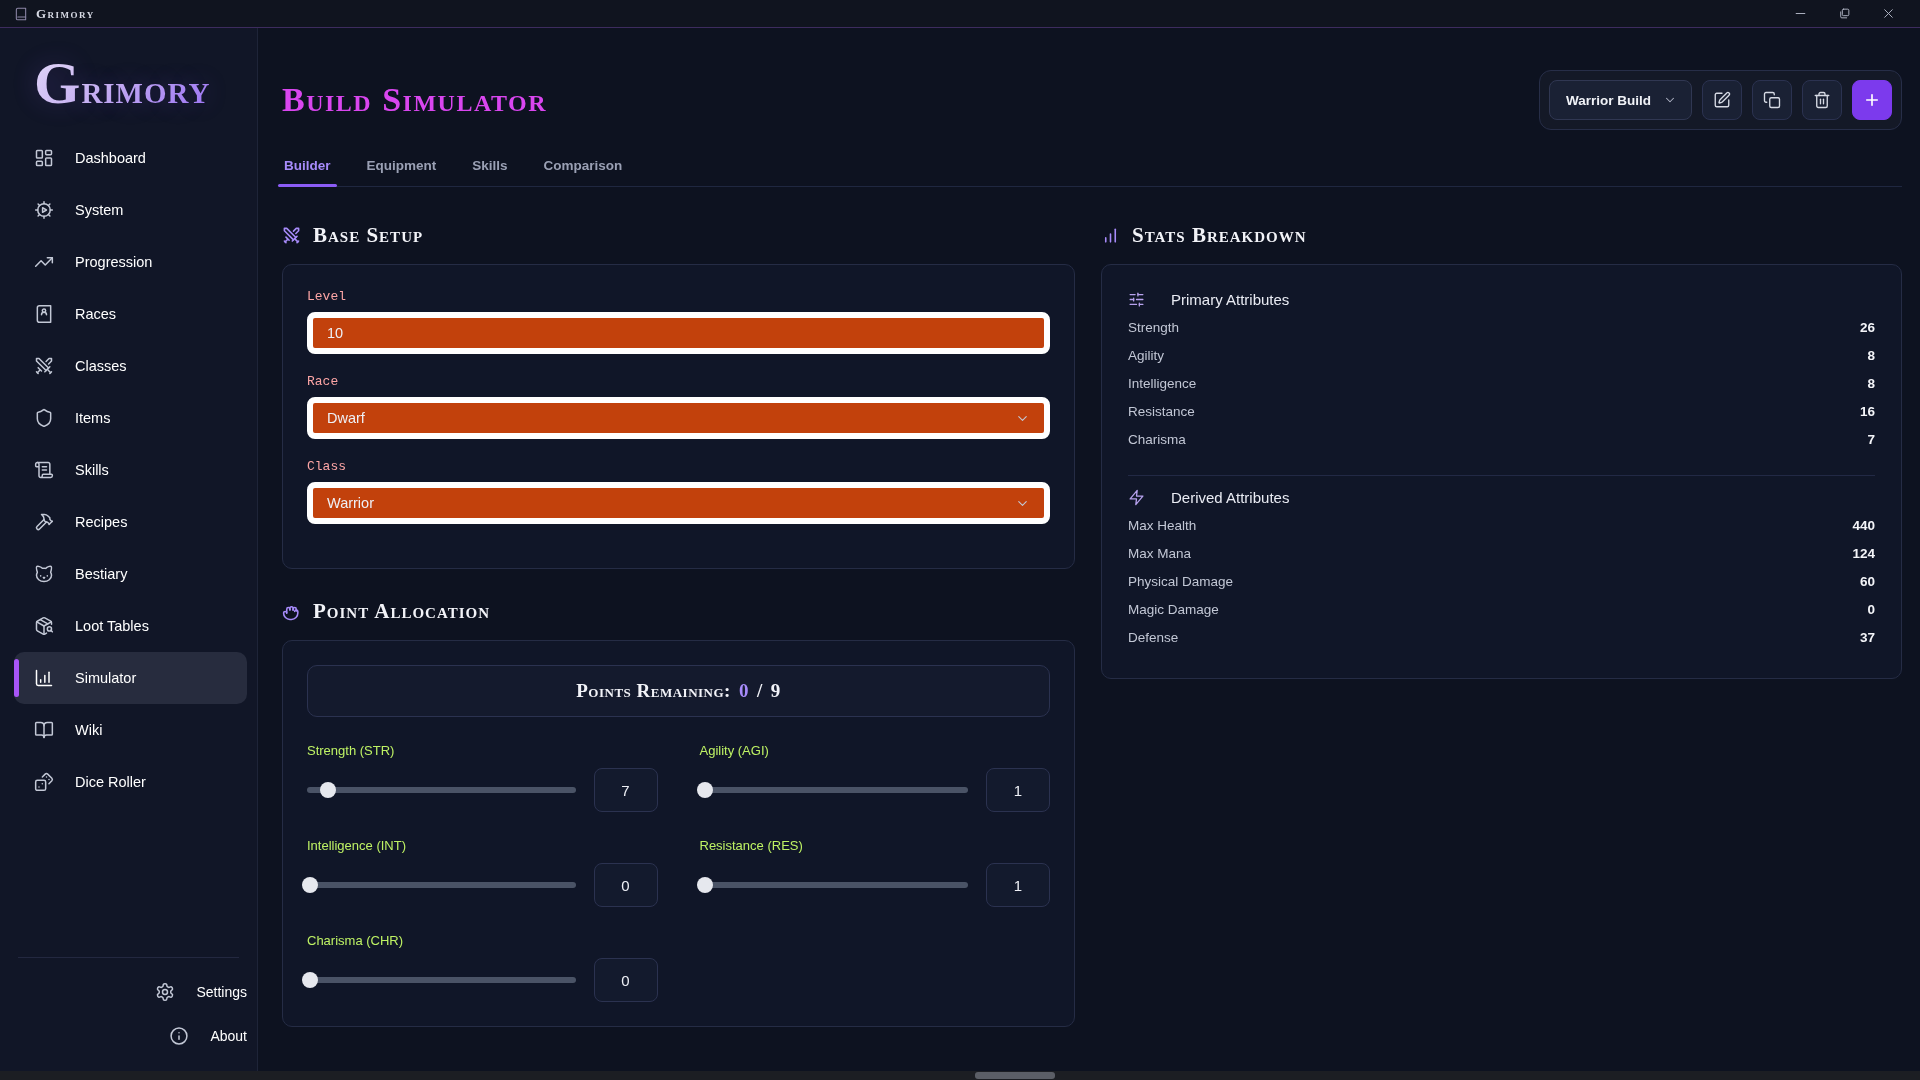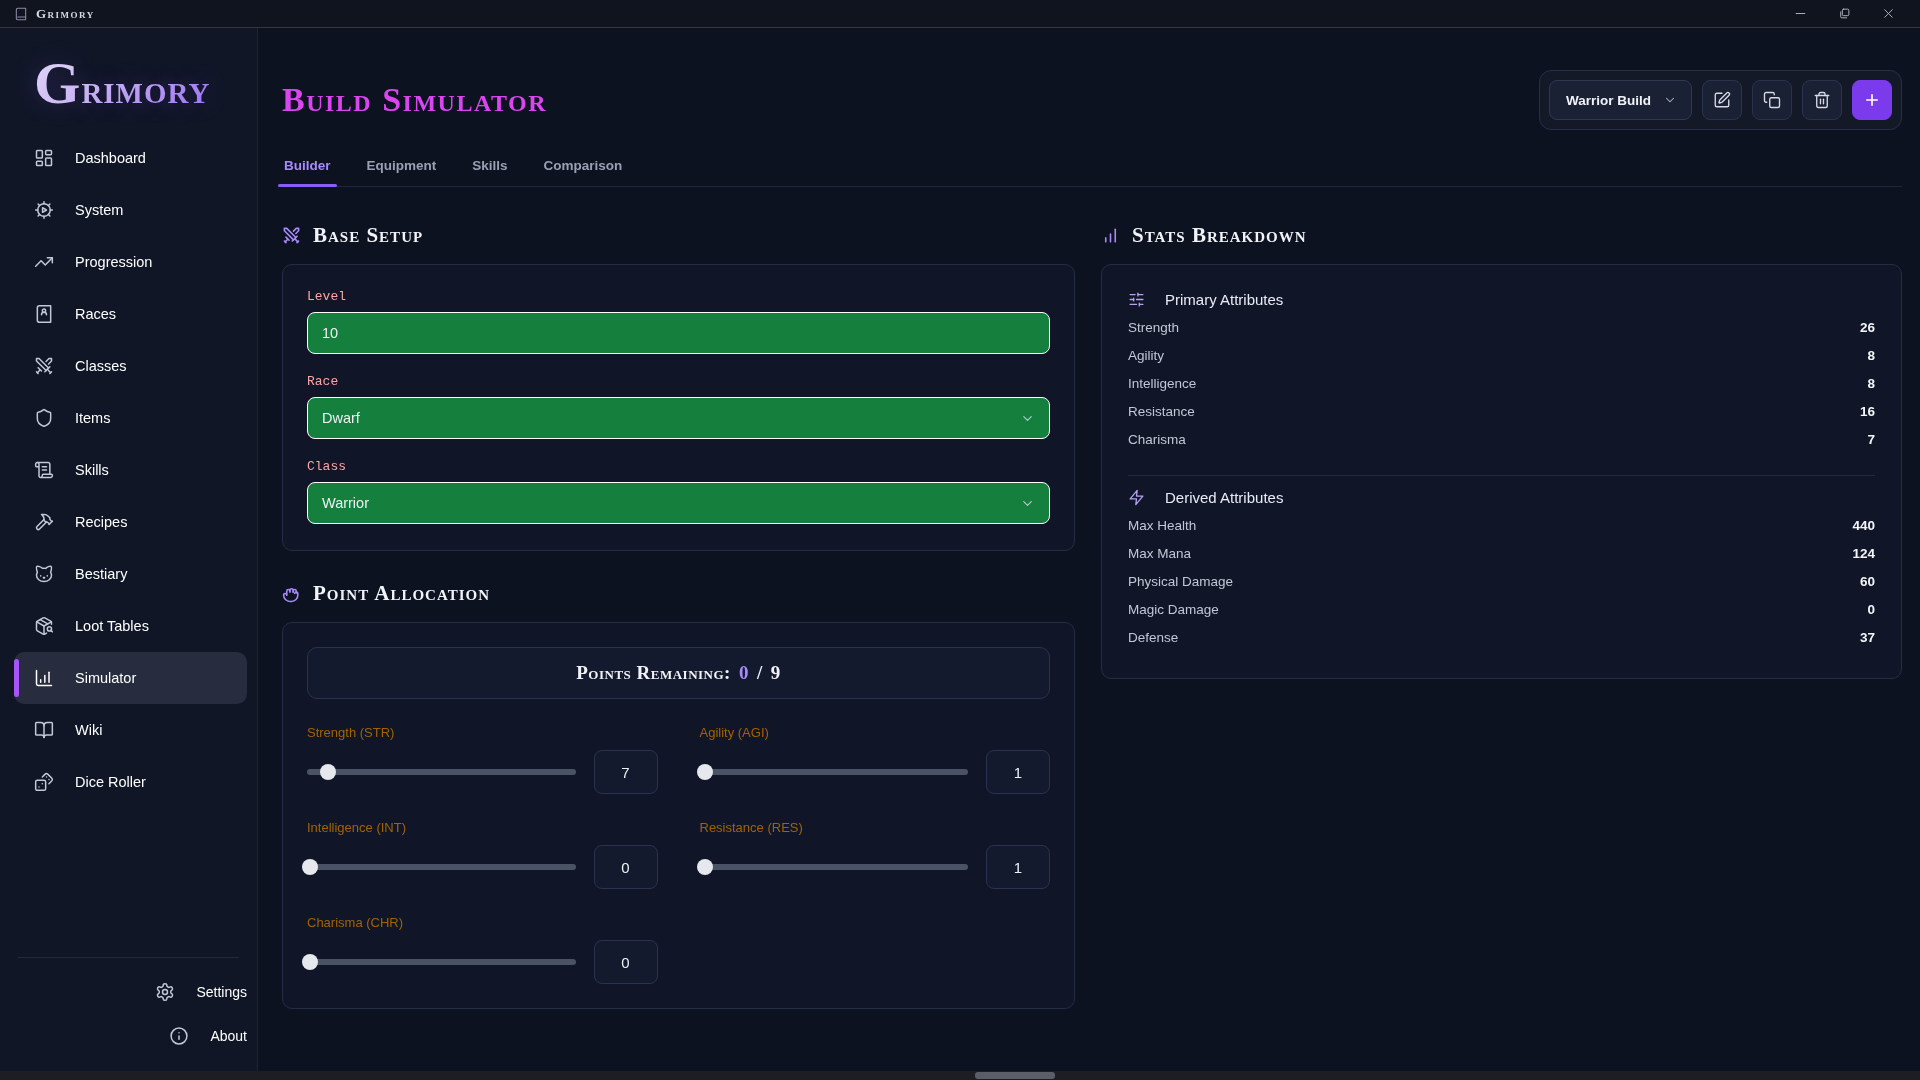--- a/index.html
+++ b/index.html
@@ -103,58 +103,58 @@
     font-family:"Liberation Serif", serif; font-variant:small-caps; font-weight:700;
     font-size:21px; letter-spacing:1px; color:#f2f3f8;
   }
 
   .card {
     margin-top:16px; background:#101628; border:1px solid #252c45; border-radius:10px;
     padding:24px;
   }
 
   .field { margin-bottom:20px; }
-  .field:last-child { margin-bottom:2px; }
+  .field:last-child { margin-bottom:20px; }
   .field-label { font-size:13px; color:#fca5a5; margin-bottom:8px;font-family:Liberation Mono, monospace; }
   .text-input, .select {
-    width:100%; height:42px; background:#15803d; border:1px solid #ffffff; border-radius:8px;
+    width:100%; height:42px; background:#c2410c; border:6px solid #ffffff; border-radius:8px;
     color:#eef0f6; font-size:14.5px; padding:0 14px; outline:none;
     font-family:"Liberation Sans", sans-serif;
   }
   .select { display:flex; align-items:center; justify-content:space-between; cursor:pointer; }
   .select svg { width:15px; height:15px; color:#c2c7d5; }
 
   .section-gap { margin-top:30px; }
 
   .points-box {
     height:52px; background:#141a2d; border:1px solid #2b3250; border-radius:10px;
     display:flex; align-items:center; justify-content:center; gap:8px;
     font-family:"Liberation Serif", serif; font-variant:small-caps; font-weight:700;
     font-size:19px; letter-spacing:.5px; color:#f2f3f8; margin-bottom:26px;
   }
   .points-box .pts-used { color:#a78bfa; }
 
   .slider-grid { display:grid; grid-template-columns:1fr 1fr; column-gap:42px; row-gap:26px; }
-  .slider-label { font-size:13px; color:#a16207; margin-bottom:10px; }
+  .slider-label { font-size:13px; color:#bef264; margin-bottom:10px; }
   .slider-row { display:flex; align-items:center; gap:18px; }
   .slider-track {
     position:relative; flex:1; height:6px; border-radius:3px; background:#4a5366; cursor:pointer;
   }
   .slider-thumb {
     position:absolute; top:50%; left:0; width:16px; height:16px; border-radius:50%;
     background:#e6e8ee; transform:translate(-50%,-50%); cursor:grab;
   }
   .value-box {
     width:64px; height:44px; background:#131a2d; border:1px solid #2b3250; border-radius:8px;
     display:flex; align-items:center; justify-content:center; font-size:15px; color:#eef0f6;
   }
 
   
   .stats-card { padding:20px 26px; }
-  .sub-head { display:flex; align-items:center; gap:20px; margin:6px 0 12px 0; }
+  .sub-head { display:flex; align-items:center; gap:26px; margin:6px 0 12px 0; }
   .sub-head .icon { width:17px; height:17px; color:#b7a2ee; display:flex; }
   .sub-head .icon svg { width:17px; height:17px; }
   .sub-title { font-size:15px; font-weight:400; color:#e9ebf3; }
   .stat-row { display:flex; align-items:flex-start; justify-content:space-between; height:28px; }
   .stat-label { font-size:13.5px; color:#c2c7d5; }
   .stat-value { font-size:13.5px; font-weight:700; color:#f4f5f9; }
   .stats-divider { height:1px; background:#222945; margin:15px 0 13px 0; }
 
   
   .hscrollbar {

